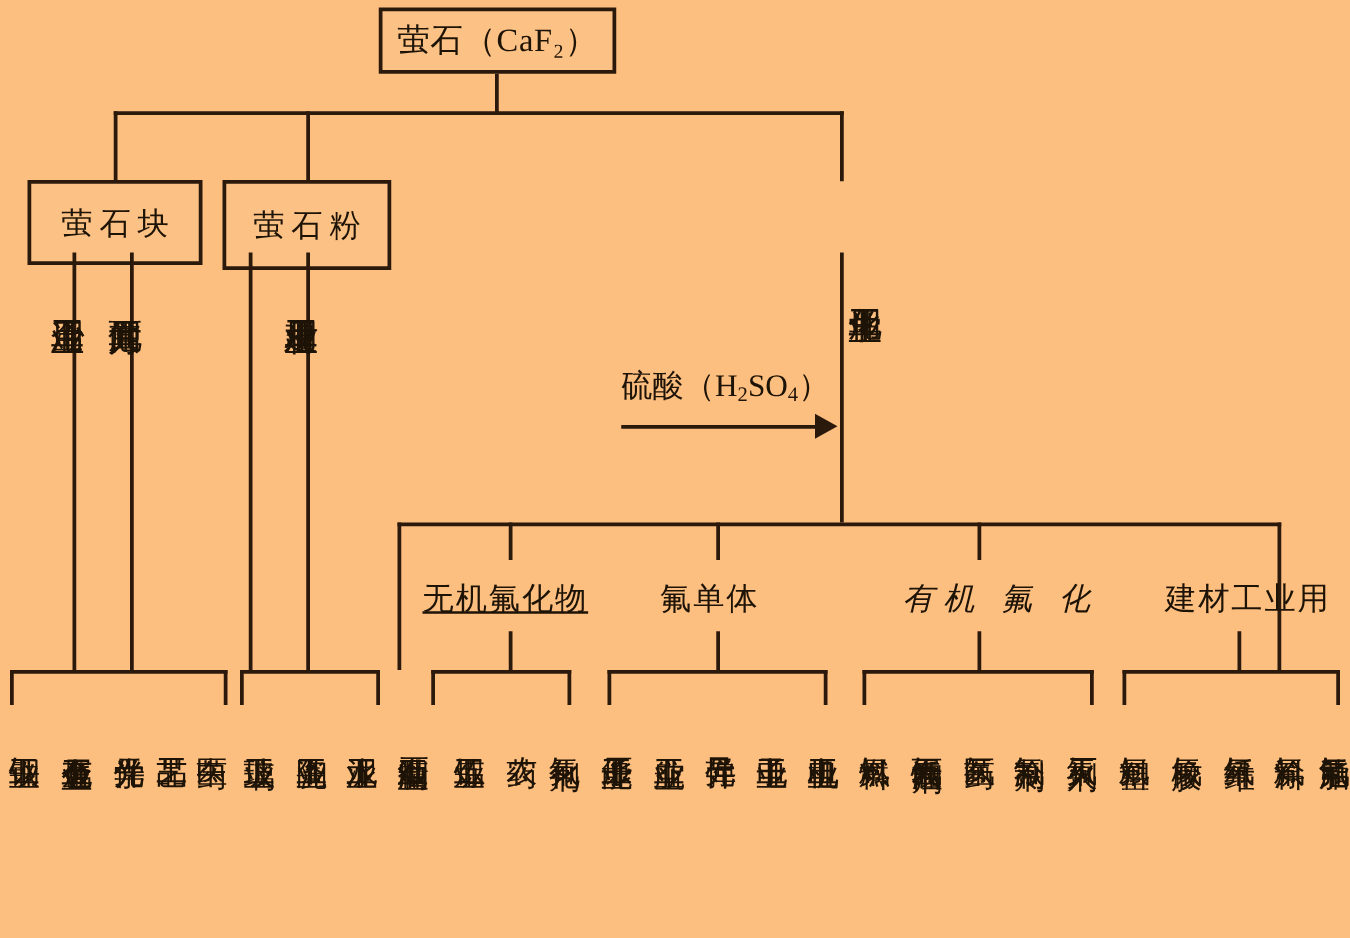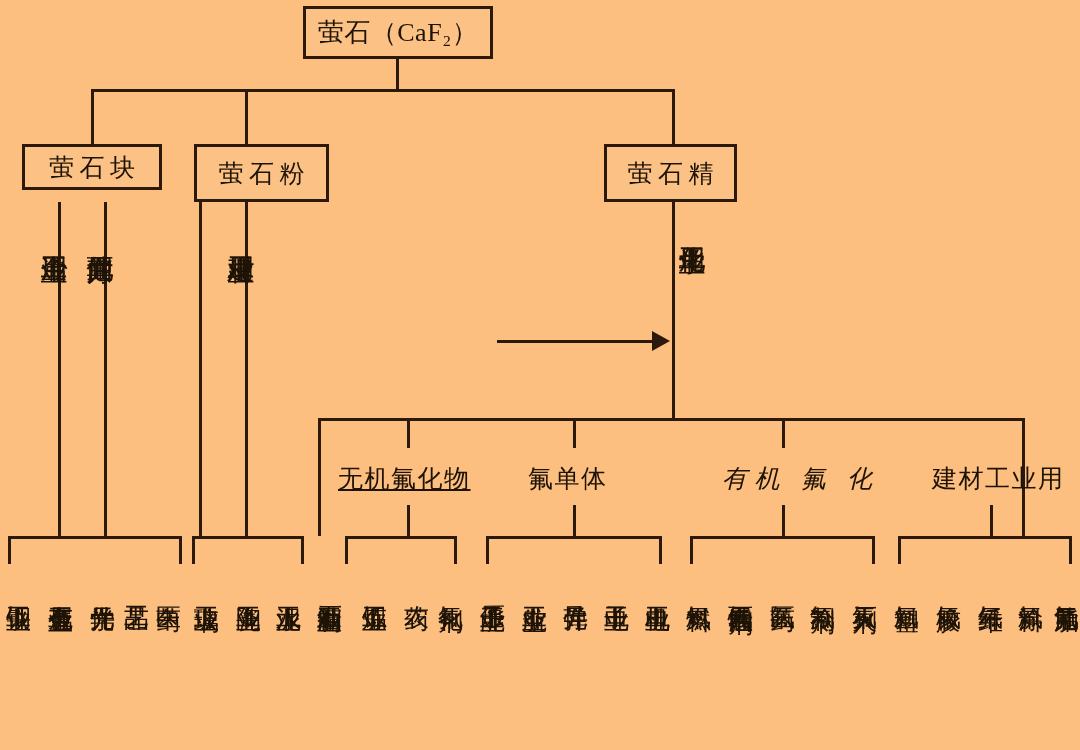--- a/index.html
+++ b/index.html
@@ -18,22 +18,22 @@
     border:3px solid #2b1a0c;
     background:#fcc184;
     box-sizing:border-box;
     display:flex;align-items:center;justify-content:center;
     color:#1d1306;
     letter-spacing:0.22em;
     text-indent:0.22em;
     white-space:nowrap;
   }
   #box-root{left:303px;top:6px;width:190px;height:53px;font-size:26px;letter-spacing:0.02em;text-indent:0;}
-  #box-lump{left:22px;top:144px;width:140px;height:46px;font-size:25px;}
-  #box-powder{left:178px;top:144px;width:135px;height:58px;font-size:25px;margin-left:16px;}
+  #box-lump{left:22px;top:144px;width:140px;height:68px;font-size:25px;}
+  #box-powder{left:178px;top:144px;width:135px;height:72px;font-size:25px;}
   #box-conc{left:604px;top:144px;width:133px;height:58px;font-size:25px;}
 
   
   .ln{position:absolute;background:#2b1a0c;}
   .lnv{width:3px;}
   .lnh{height:3px;}
 
   
   .vtext{
     position:absolute;
@@ -123,37 +123,37 @@
   <div class="ln lnv" style="left:91px;top:89px;height:56px;"></div>
   <div class="ln lnv" style="left:245px;top:89px;height:56px;"></div>
   <div class="ln lnv" style="left:672px;top:89px;height:56px;"></div>
 
   <div class="node-box" id="box-lump">
     <span>萤石块</span>
   </div>
   <div class="node-box" id="box-powder">
     <span>萤石粉</span>
   </div>
-  <div class="node-box" id="box-conc">
-    <span>萤石精</span>
-  </div>
 
   <div class="ln lnv" style="left:58px;top:202px;height:334px;"></div>
   <div class="ln lnv" style="left:104px;top:202px;height:334px;"></div>
 
   <div class="ln lnv" style="left:199px;top:202px;height:334px;"></div>
   <div class="ln lnv" style="left:245px;top:202px;height:334px;"></div>
 
   <div class="ln lnv" style="left:672px;top:202px;height:216px;"></div>
 
   <div class="vtext vtext-mid" style="left:40px;top:234px;">冶金工业用</div>
   <div class="vtext vtext-mid" style="left:86px;top:234px;">其他方面用</div>
   <div class="vtext vtext-mid" style="left:227px;top:234px;">建材工业用</div>
   <div class="vtext vtext-mid" style="left:678px;top:225px;">化学工业用</div>
 
+  <div id="acid-label">
+    <span>硫酸（H</span><sub>2</sub><span>SO</span><sub>4</sub><span>）</span>
+  </div>
   <div class="ln lnh" id="acid-arrow-shaft"></div>
   <div id="acid-arrow-head"></div>
 
   <div class="ln lnh" style="left:318px;top:418px;width:707px;"></div>
 
   <div class="ln lnv" style="left:318px;top:418px;height:118px;"></div>
 
   <div class="ln lnv" style="left:407px;top:418px;height:30px;"></div>
   <div class="ln lnv" style="left:573px;top:418px;height:30px;"></div>
   <div class="ln lnv" style="left:782px;top:418px;height:30px;"></div>

